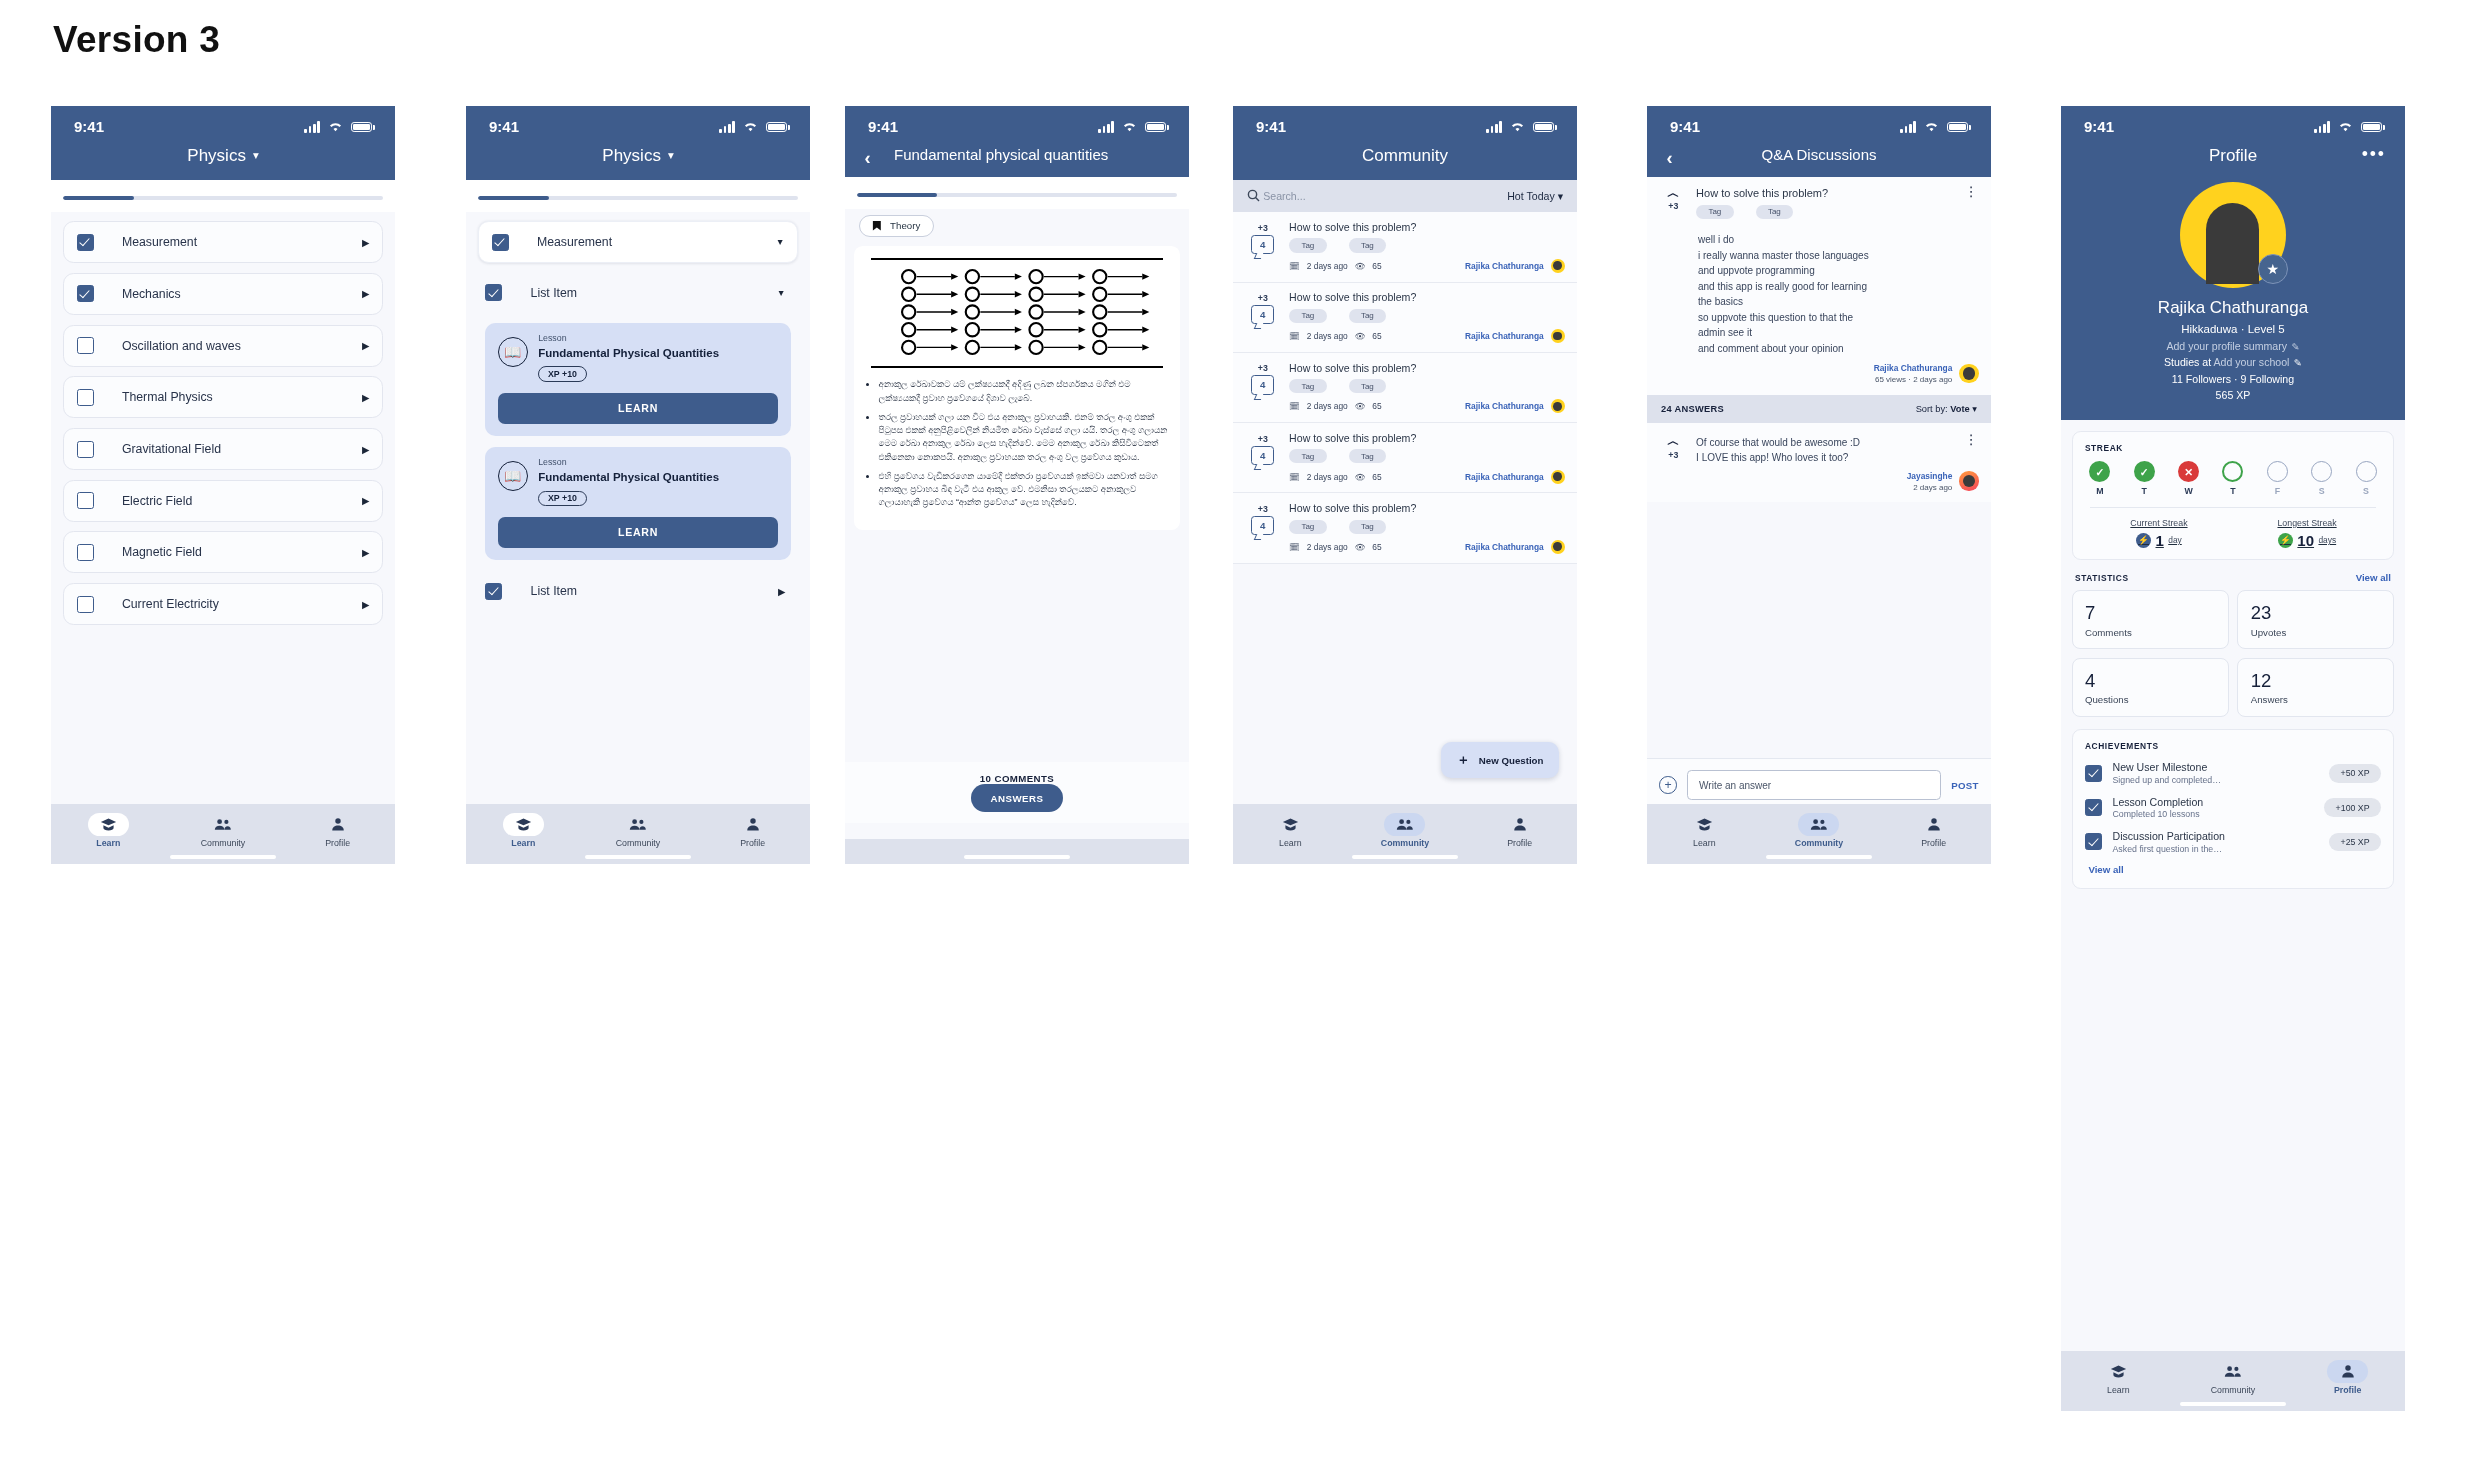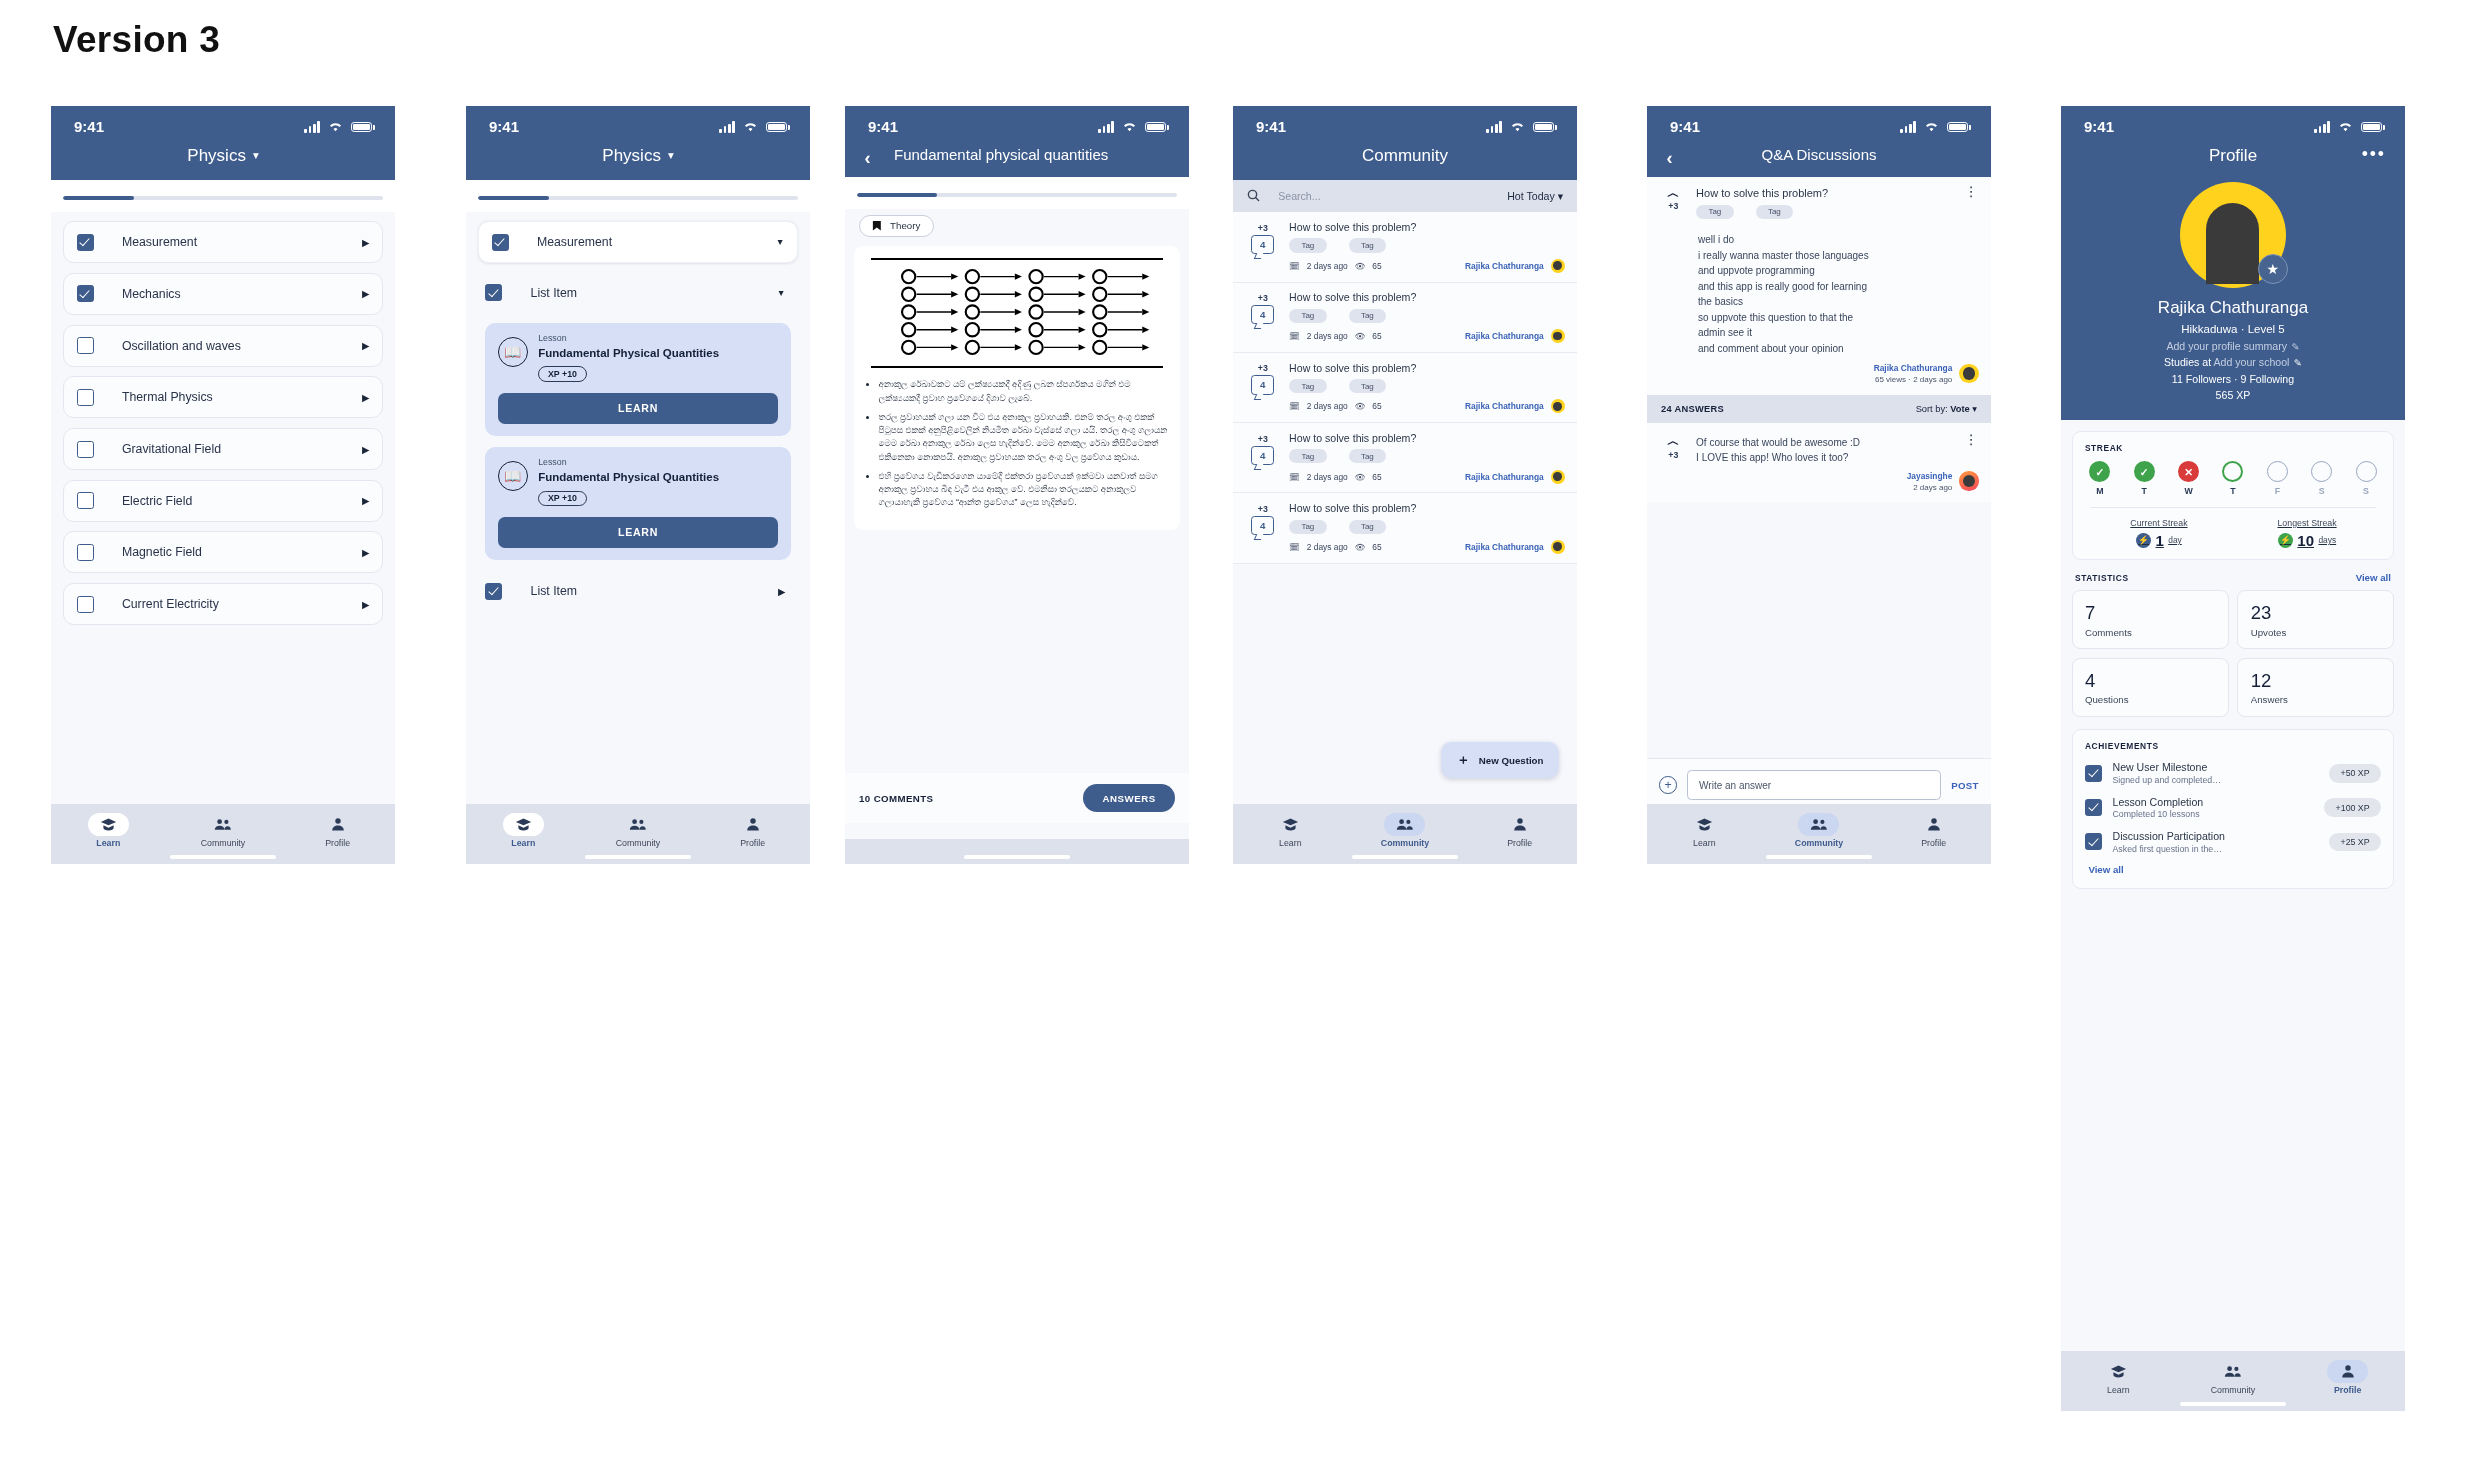--- a/index.html
+++ b/index.html
@@ -62,26 +62,26 @@
   .bnav-lbl{font-size:8.8px;color:#3c4759;}
   .bnav-lbl.on{color:#3e5c8c;font-weight:600;}
   .homebar{width:106px;height:3.5px;border-radius:2.6px;background:#fff;margin:7px auto 0 auto;}
 
   
   .theory-chip{display:inline-flex;align-items:center;gap:8px;border:0.9px solid #c9cfdd;border-radius:881px;padding:4.4px 12.3px;font-size:9.7px;background:#fff;margin:5.3px 0 8.8px 1.8px;}
   .theory-card{background:#fff;border-radius:8.8px;margin:0 8.8px;padding:10.6px 8.8px 14px 8.8px;}
   .diagram{border-top:2.6px solid #000;border-bottom:2.6px solid #000;padding:5.3px 0;margin:1.8px 8.8px 10.6px 8.8px;}
   .bullets{font-size:8.8px;line-height:1.5;color:#1a2436;padding-left:5.3px;}
   .bullets li{margin-bottom:6.2px;margin-left:10.6px;}
-  .footbar{position:absolute;left:0;right:0;bottom:41px;background:#fbfcfe;display:flex;align-items:center;justify-content:space-between;padding:10.6px 14px;}
+  .footbar{position:absolute;left:0;right:0;bottom:41px;background:#fbfcfe;display:flex;align-items:center;justify-content:space-between;padding:10.6px 14px;flex-direction:column;}
   .footbar .cm{font-size:9.7px;font-weight:700;color:#16203a;letter-spacing:0.4px;}
   .contbtn{background:#3e5c8c;color:#fff;border:none;border-radius:881px;padding:8.8px 19.4px;font-size:9.7px;font-weight:700;letter-spacing:0.5px;font-family:inherit;}
 
   
-  .searchbar{display:flex;align-items:center;gap:18px;background:#dde1ec;padding:9.7px 14px;}
+  .searchbar{display:flex;align-items:center;gap:3px;background:#dde1ec;padding:9.7px 14px;}
   .searchbar .ph{flex:1;font-size:10.6px;color:#8a93a6;}
   .sortlbl{font-size:10.6px;color:#1c2840;font-weight:500;}
   .qrow{display:flex;gap:8.8px;padding:8.8px 12.3px;border-bottom:0.9px solid #e7eaf1;background:#fbfcfe;}
   .votebox{width:35px;flex:0 0 auto;text-align:center;padding-top:1.8px;}
   .vplus{font-size:8.8px;font-weight:700;color:#2b3a57;}
   .bubble{width:23px;height:19.4px;border:1.8px solid #3e5c8c;border-radius:3.5px;margin:1.8px auto 0 auto;position:relative;display:flex;align-items:center;justify-content:center;font-size:9.7px;color:#3e5c8c;font-weight:600;}
   .bubble::after{content:"";position:absolute;left:2.6px;bottom:-6.2px;border-left:1.8px solid #3e5c8c;border-bottom:1.8px solid #3e5c8c;width:6.2px;height:5.3px;transform:skewX(-24deg);background:#fbfcfe;}
   .qmain{flex:1;min-width:0;}
   .qtitle{font-size:10.6px;color:#2b3648;margin-bottom:5.3px;}
   .tags{display:flex;gap:22px;margin-bottom:6.2px;}

